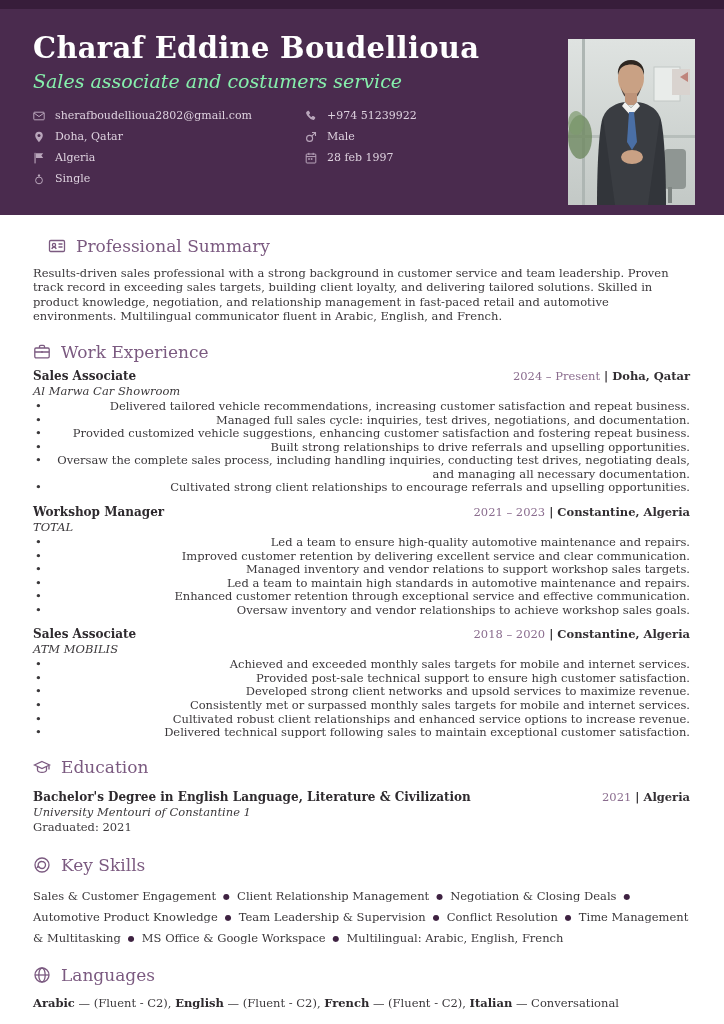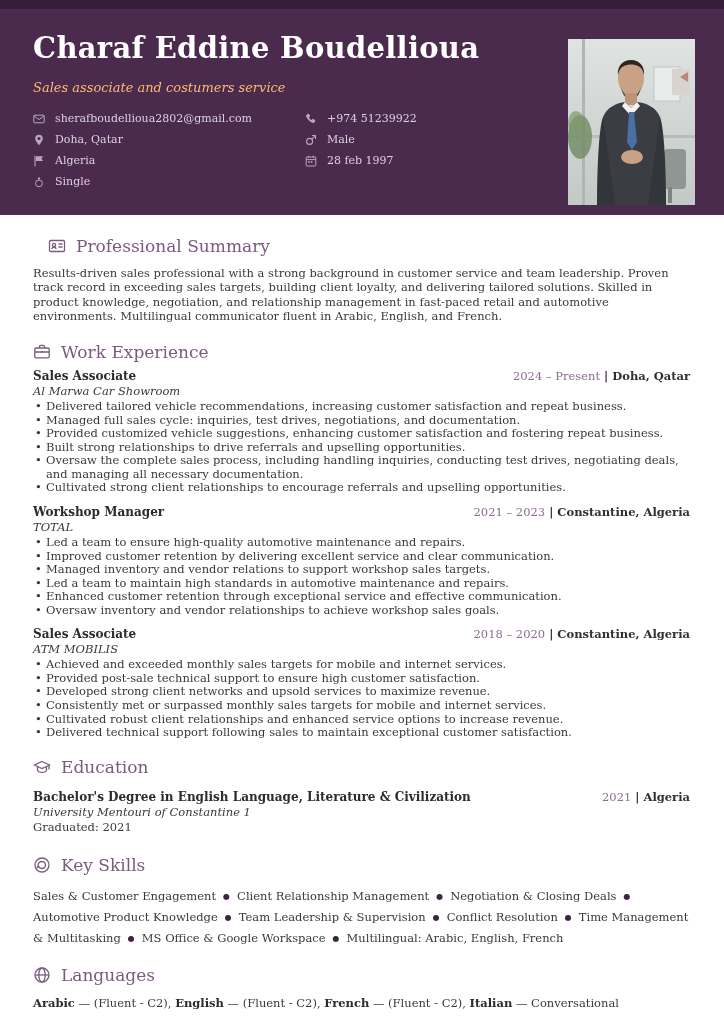--- a/index.html
+++ b/index.html
@@ -22,24 +22,24 @@
   }
   .header-inner { padding:22px 0 0 33px; }
   .person-name {
     margin:0;
     font-size:29px;
     font-weight:bold;
     letter-spacing:0.3px;
     color:#ffffff;
   }
   .person-title {
-    margin-top:15px;
-    font-size:13px;
+    margin-top:5px;
+    font-size:19px;
     font-style:italic;
-    color:#fdba74;
+    color:#86efac;
   }
   .contact-grid {
     display:flex;
     margin-top:13px;
   }
   .contact-col { display:flex; flex-direction:column; }
   .contact-col.left  { width:272px; }
   .contact-col.right { width:230px; }
   .contact-row {
     display:flex; align-items:center;
@@ -97,20 +97,21 @@
   .pipe      { color:#332f33; font-weight:bold; margin:0 4px; }
   .job-loc   { color:#332f33; font-weight:bold; }
   .company   { font-size:11.5px; font-style:italic; color:#3b383b; margin-top:1px; }
   ul.bullets { margin:2px 0 0; padding:0; list-style:none; }
   ul.bullets li {
     position:relative;
     padding-left:13px;
     font-size:11.5px;
     line-height:1.18;
     color:#3b383b;
+    text-align:right;
   }
   ul.bullets li::before {
     content:"•";
     position:absolute; left:2px; top:0;
     color:#3b383b;
   }
 
   .edu-sec .sec-h { margin:17px 0 13px; }
   .grad-line { font-size:11.5px; color:#3b383b; margin-top:1px; }
 

